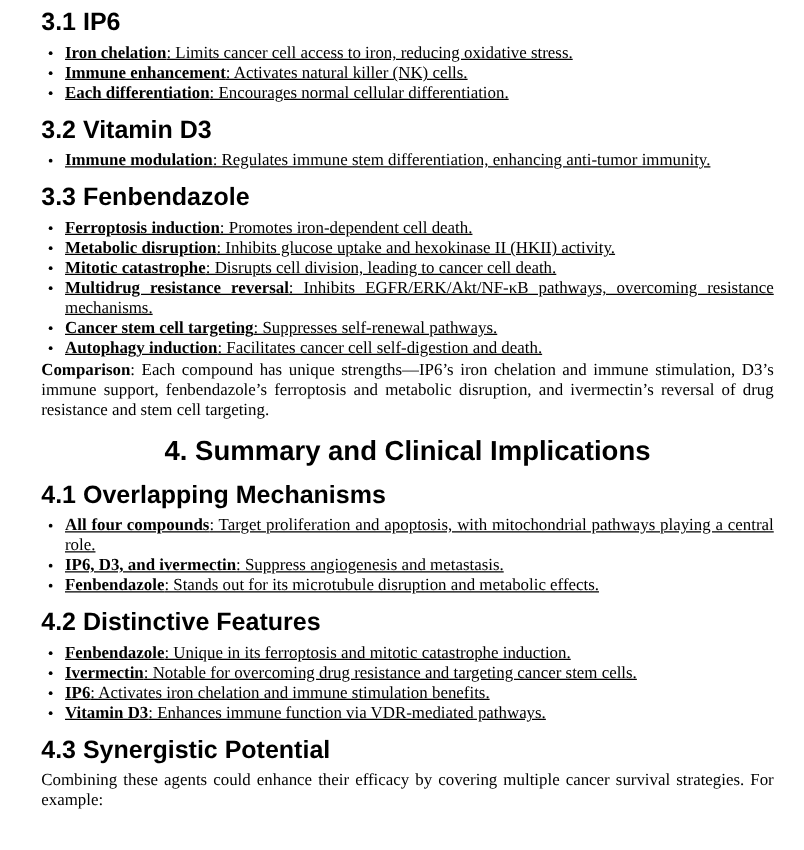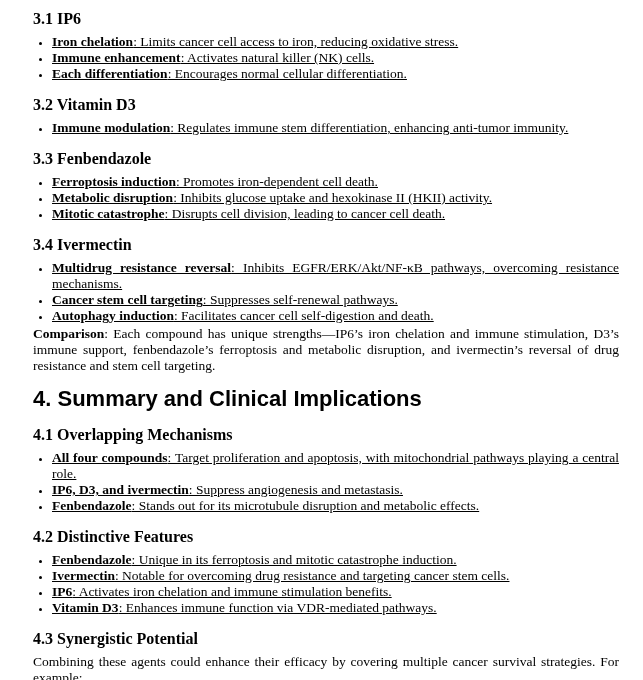--- a/index.html
+++ b/index.html
@@ -18,24 +18,25 @@
   }
   .page {
     padding: 8px 24px 0 33px;
   }
   h2.doc-h2 {
     font-family: "Liberation Sans", "DejaVu Sans", sans-serif;
     font-size: 22px;
     line-height: 26px;
     font-weight: bold;
     margin: 12px 0 4px 0;
+    text-align: center;
   }
   h3.doc-h3 {
-    font-family: Liberation Serif, serif;
-    font-size: 16px;
+    font-family: Liberation Sans, sans-serif;
+    font-size: 20px;
     line-height: 21px;
     font-weight: bold;
     margin: 12px 0 5px 0;
   }
   h3.first {
     margin-top: 0;
   }
   ul.doc-list {
     margin: 0;
     padding: 0 0 0 19px;
@@ -77,21 +78,20 @@
     <li><b class="lead">Immune modulation</b><span>: Regulates immune stem differentiation, enhancing anti-tumor immunity.</span></li>
   </ul>
 
   <h3 class="doc-h3">3.3 Fenbendazole</h3>
   <ul class="doc-list">
     <li><b class="lead">Ferroptosis induction</b><span>: Promotes iron-dependent cell death.</span></li>
     <li><b class="lead">Metabolic disruption</b><span>: Inhibits glucose uptake and hexokinase II (HKII) activity.</span></li>
     <li><b class="lead">Mitotic catastrophe</b><span>: Disrupts cell division, leading to cancer cell death.</span></li>
   </ul>
 
-  <h3 class="doc-h3">3.4 Ivermectin</h3>
   <ul class="doc-list">
     <li><b class="lead">Multidrug resistance reversal</b><span>: Inhibits EGFR/ERK/Akt/NF-κB pathways, overcoming resistance mechanisms.</span></li>
     <li><b class="lead">Cancer stem cell targeting</b><span>: Suppresses self-renewal pathways.</span></li>
     <li><b class="lead">Autophagy induction</b><span>: Facilitates cancer cell self-digestion and death.</span></li>
   </ul>
   <p class="doc-para"><b class="lead">Comparison</b><span>: Each compound has unique strengths—IP6’s iron chelation and immune stimulation, D3’s immune support, fenbendazole’s ferroptosis and metabolic disruption, and ivermectin’s reversal of drug resistance and stem cell targeting.</span></p>
 
   <h2 class="doc-h2">4. Summary and Clinical Implications</h2>
 
   <h3 class="doc-h3">4.1 Overlapping Mechanisms</h3>

